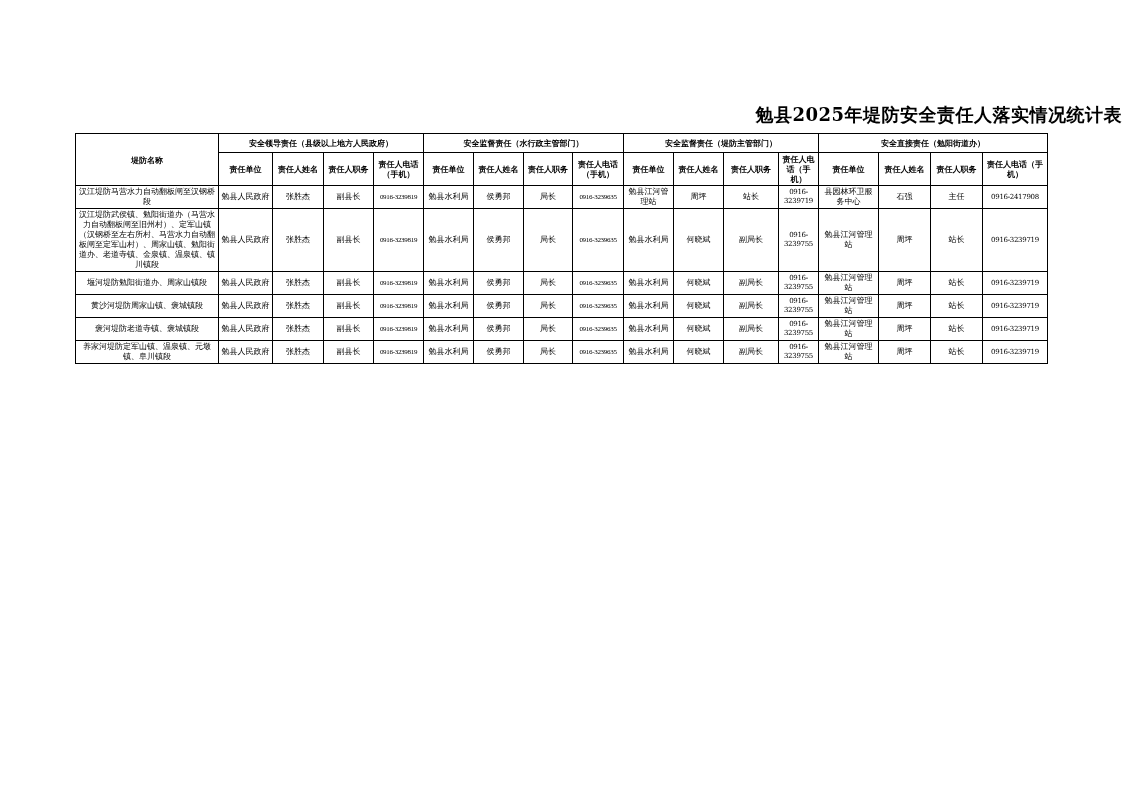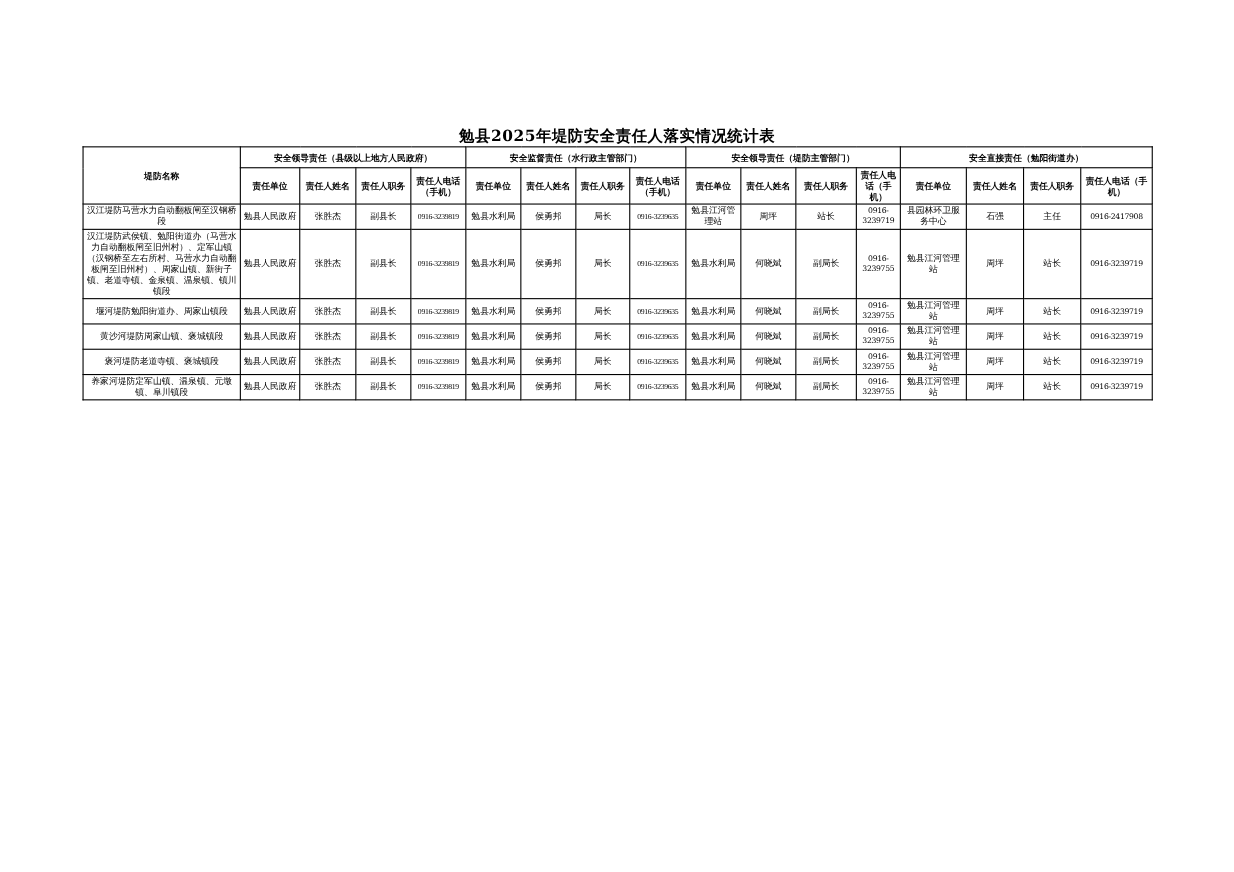--- a/index.html
+++ b/index.html
@@ -2,22 +2,22 @@
 <html><head>
 <meta charset="utf-8">
 <style>
   html,body{margin:0;padding:0;}
   body{
     width:1122px;height:793px;background:#ffffff;color:#000;
     font-family:"DejaVu Serif","Liberation Serif",serif;
     position:relative;overflow:hidden;
   }
   .title{
-    position:absolute;left:0;right:0;top:115px;margin:0;
-    text-align:center;font-size:14px;font-weight:bold;
+    position:absolute;left:0;right:0;top:103px;margin:0;
+    text-align:right;font-size:18px;font-weight:bold;
     letter-spacing:0.5px;
   }
   table.stats-table{
     position:absolute;left:75px;top:133px;width:972px;
     border-collapse:collapse;table-layout:fixed;
   }
   .stats-table th,.stats-table td{
     border:1px solid #000;
     text-align:center;vertical-align:middle;
     padding:1px 2px;
@@ -63,21 +63,21 @@
       <col style="width:60px">
         <col style="width:52px">
         <col style="width:52px">
         <col style="width:65px">
     </colgroup>
     <thead>
       <tr class="hr1">
         <th rowspan="2">堤防名称</th>
         <th colspan="4">安全领导责任（县级以上地方人民政府）</th>
         <th colspan="4">安全监督责任（水行政主管部门）</th>
-        <th colspan="4">安全领导责任（堤防主管部门）</th>
+        <th colspan="4">安全监督责任（堤防主管部门）</th>
         <th colspan="4">安全直接责任（勉阳街道办）</th>
       </tr>
       <tr class="hr2">
         <th>责任单位</th>
         <th>责任人姓名</th>
         <th>责任人职务</th>
         <th>责任人电话（手机）</th>
         <th>责任单位</th>
         <th>责任人姓名</th>
         <th>责任人职务</th>
@@ -106,21 +106,21 @@
           <td>勉县江河管理站</td>
           <td>周坪</td>
           <td>站长</td>
           <td class="phone">0916-3239719</td>
           <td>县园林环卫服务中心</td>
           <td>石强</td>
           <td>主任</td>
           <td class="phone">0916-2417908</td>
         </tr>
         <tr class="r1">
-          <td class="name-cell">汉江堤防武侯镇、勉阳街道办（马营水力自动翻板闸至旧州村）、定军山镇（汉钢桥至左右所村、马营水力自动翻板闸至旧州村）、周家山镇、新街子镇、老道寺镇、金泉镇、温泉镇、镇川镇段</td>
+          <td class="name-cell">汉江堤防武侯镇、勉阳街道办（马营水力自动翻板闸至旧州村）、定军山镇（汉钢桥至左右所村、马营水力自动翻板闸至定军山村）、周家山镇、勉阳街道办、老道寺镇、金泉镇、温泉镇、镇川镇段</td>
           <td>勉县人民政府</td>
           <td>张胜杰</td>
           <td>副县长</td>
           <td class="phone phone-nowrap">0916-3239819</td>
           <td>勉县水利局</td>
           <td>侯勇邦</td>
           <td>局长</td>
           <td class="phone phone-nowrap">0916-3239635</td>
           <td>勉县水利局</td>
           <td>何晓斌</td>

